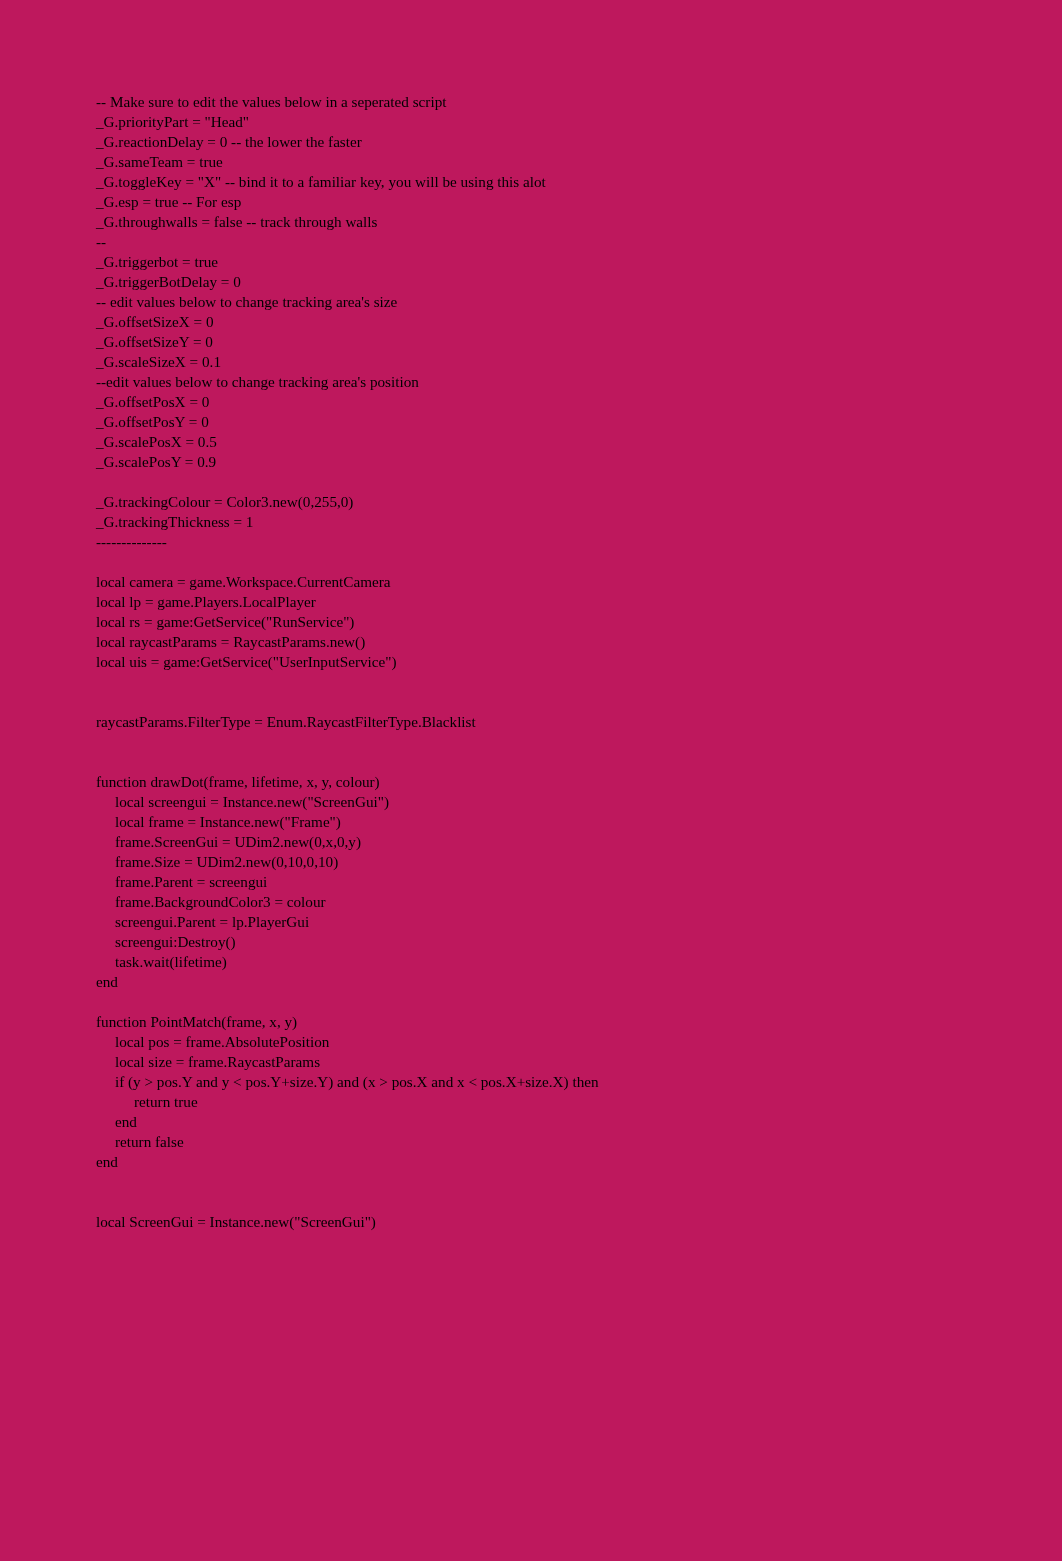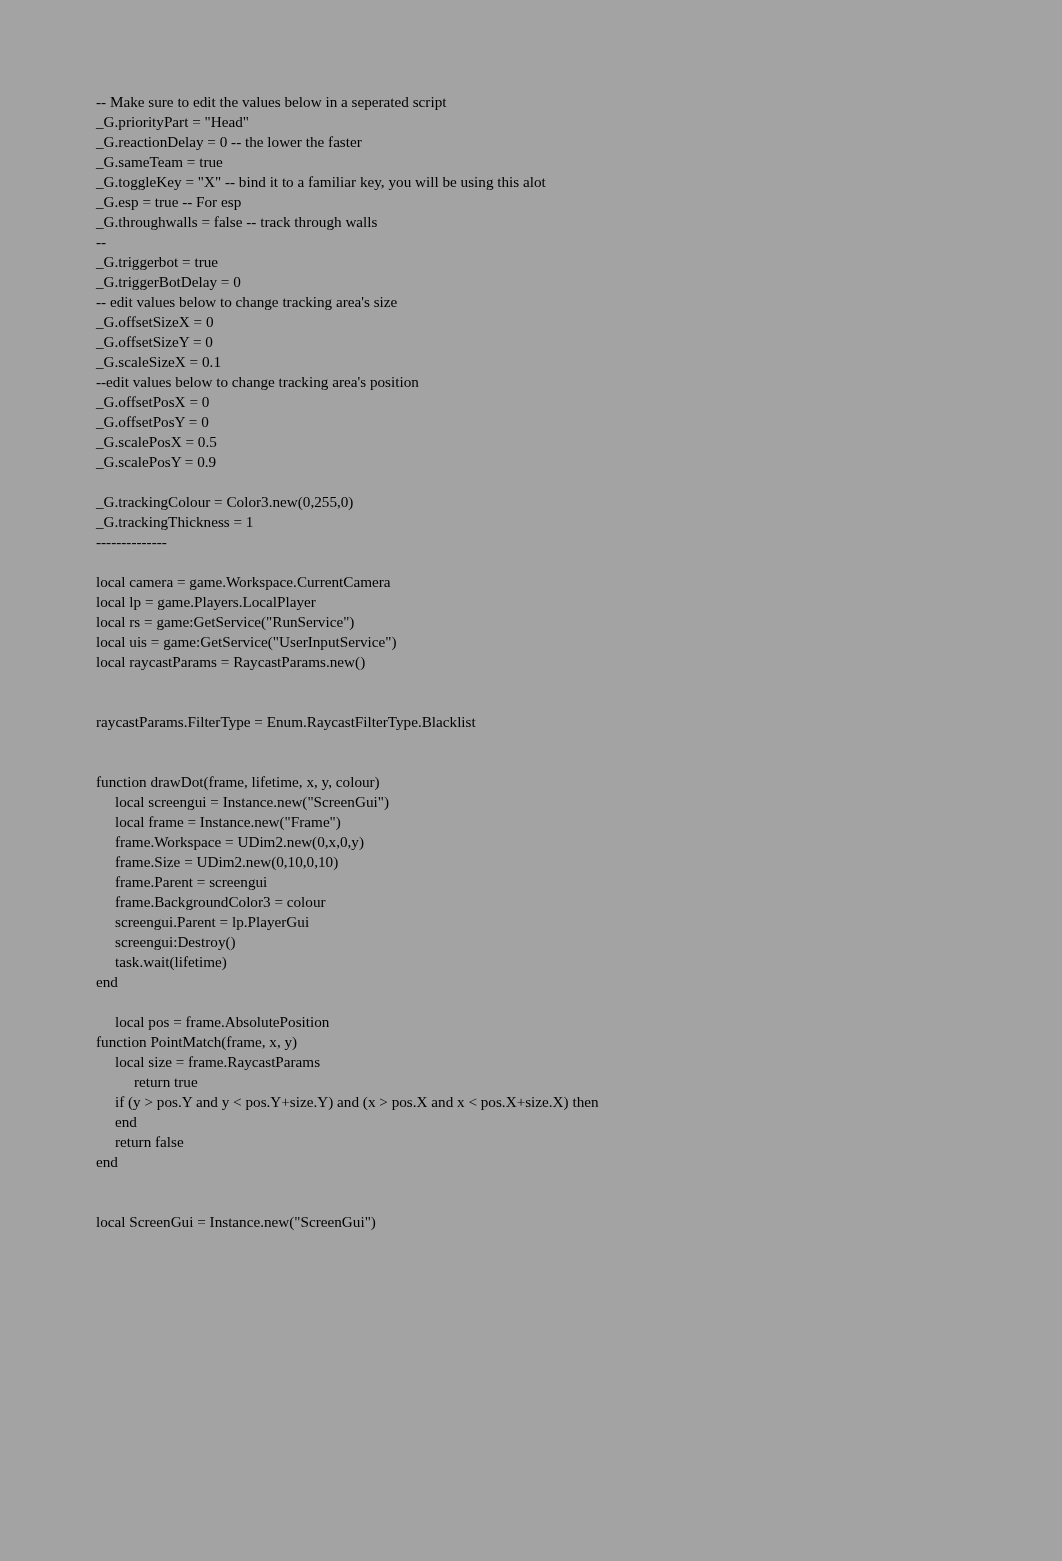--- a/index.html
+++ b/index.html
@@ -12,21 +12,21 @@
     width: 1062px;
     height: 1561px;
     overflow: hidden;
     font-family: "Liberation Serif", "DejaVu Serif", serif;
     color: #000000;
   }
   #page {
     position: relative;
     width: 1062px;
     height: 1561px;
-    background: #a3a3a3;
+    background: #be185d;
     box-sizing: border-box;
   }
   #code-block {
     position: absolute;
     left: 96px;
     top: 92px;
     width: 900px;
   }
   .code-line {
     font-family: "Liberation Serif", "DejaVu Serif", serif;
@@ -66,44 +66,44 @@
       <div class="code-line">_G.scalePosX = 0.5</div>
       <div class="code-line">_G.scalePosY = 0.9</div>
       <div class="code-line blank"></div>
       <div class="code-line">_G.trackingColour = Color3.new(0,255,0)</div>
       <div class="code-line">_G.trackingThickness = 1</div>
       <div class="code-line">--------------</div>
       <div class="code-line blank"></div>
       <div class="code-line">local camera = game.Workspace.CurrentCamera</div>
       <div class="code-line">local lp = game.Players.LocalPlayer</div>
       <div class="code-line">local rs = game:GetService("RunService")</div>
+      <div class="code-line">local raycastParams = RaycastParams.new()</div>
       <div class="code-line">local uis = game:GetService("UserInputService")</div>
-      <div class="code-line">local raycastParams = RaycastParams.new()</div>
       <div class="code-line blank"></div>
       <div class="code-line blank"></div>
       <div class="code-line">raycastParams.FilterType = Enum.RaycastFilterType.Blacklist</div>
       <div class="code-line blank"></div>
       <div class="code-line blank"></div>
       <div class="code-line">function drawDot(frame, lifetime, x, y, colour)</div>
       <div class="code-line">     local screengui = Instance.new("ScreenGui")</div>
       <div class="code-line">     local frame = Instance.new("Frame")</div>
-      <div class="code-line">     frame.Workspace = UDim2.new(0,x,0,y)</div>
+      <div class="code-line">     frame.ScreenGui = UDim2.new(0,x,0,y)</div>
       <div class="code-line">     frame.Size = UDim2.new(0,10,0,10)</div>
       <div class="code-line">     frame.Parent = screengui</div>
       <div class="code-line">     frame.BackgroundColor3 = colour</div>
       <div class="code-line">     screengui.Parent = lp.PlayerGui</div>
       <div class="code-line">     screengui:Destroy()</div>
       <div class="code-line">     task.wait(lifetime)</div>
       <div class="code-line">end</div>
       <div class="code-line blank"></div>
+      <div class="code-line">function PointMatch(frame, x, y)</div>
       <div class="code-line">     local pos = frame.AbsolutePosition</div>
-      <div class="code-line">function PointMatch(frame, x, y)</div>
       <div class="code-line">     local size = frame.RaycastParams</div>
+      <div class="code-line">     if (y &gt; pos.Y and y &lt; pos.Y+size.Y) and (x &gt; pos.X and x &lt; pos.X+size.X) then</div>
       <div class="code-line">          return true</div>
-      <div class="code-line">     if (y &gt; pos.Y and y &lt; pos.Y+size.Y) and (x &gt; pos.X and x &lt; pos.X+size.X) then</div>
       <div class="code-line">     end</div>
       <div class="code-line">     return false</div>
       <div class="code-line">end</div>
       <div class="code-line blank"></div>
       <div class="code-line blank"></div>
       <div class="code-line">local ScreenGui = Instance.new("ScreenGui")</div>
     </div>
 </div>
 
 </body></html>

